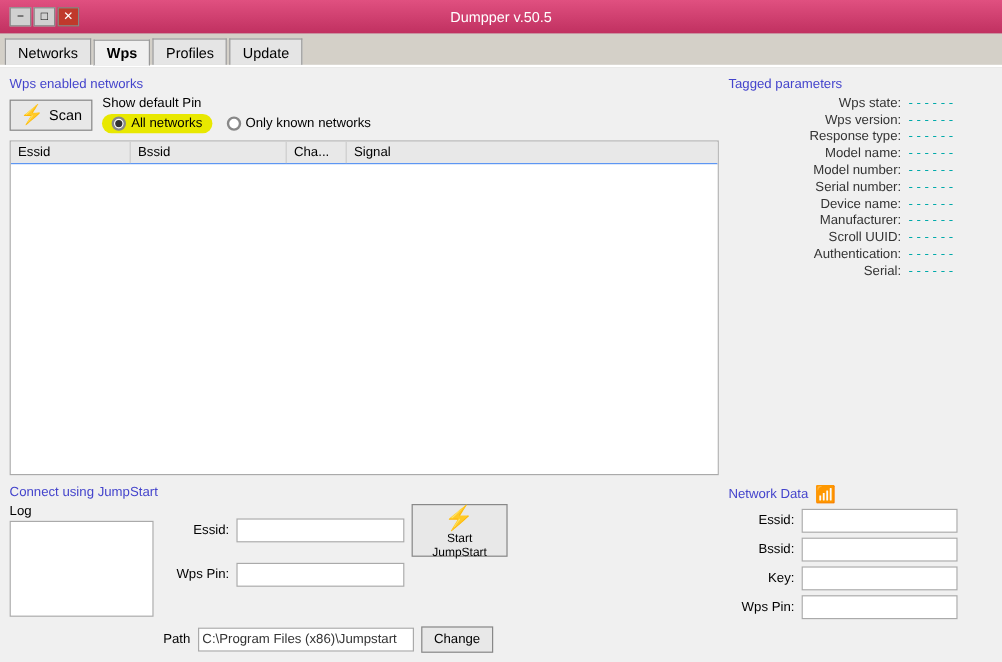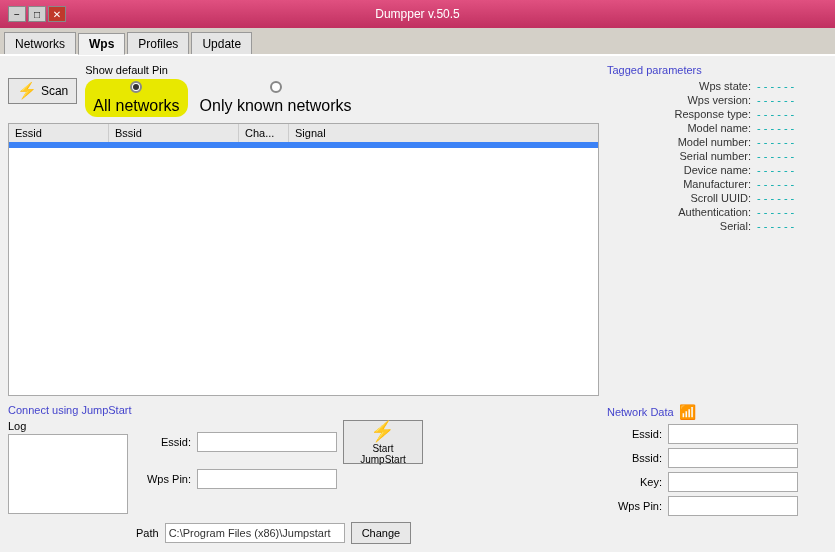--- a/index.html
+++ b/index.html
@@ -119,23 +119,22 @@
     }
     .radio-group {
       display: flex;
       gap: 12px;
       align-items: center;
     }
     .radio-option {
       display: flex;
       align-items: center;
       gap: 4px;
-      font-size: 16px;
+      font-size: 11px;
       cursor: pointer;
-      flex-direction: column;
     }
     .radio-all {
       background: #e8e800;
       border-radius: 12px;
       padding: 2px 8px;
       display: flex;
       align-items: center;
       gap: 4px;
     }
     .radio-circle {
@@ -161,21 +160,21 @@
       flex: 1;
       border: 1px solid #aaa;
       background: white;
       overflow: hidden;
       display: flex;
       flex-direction: column;
     }
     .table-header {
       display: flex;
       background: #e8e8e8;
-      border-bottom: 6px solid #3b82f6;
+      border-bottom: 1px solid #3b82f6;
     }
     .th {
       padding: 3px 6px;
       font-size: 11px;
       border-right: 1px solid #ccc;
       flex-shrink: 0;
     }
     .th:last-child { border-right: none; }
     .table-body {
       flex: 1;
@@ -352,20 +351,21 @@
   <div class="tab">Networks</div>
   <div class="tab active wps-tab-label">Wps</div>
   <div class="tab">Profiles</div>
   <div class="tab">Update</div>
 </div>
 
 <div class="main-content">
   <div class="top-section">
 
     <div class="left-panel">
+      <span class="section-title">Wps enabled networks</span>
       <div class="wps-controls">
         <button class="scan-btn">
           <span class="lightning-icon">⚡</span>
           <span>Scan</span>
         </button>
         <div class="show-default-pin">
           <span class="show-default-pin-label">Show default Pin</span>
           <div class="radio-group">
             <label class="radio-option radio-all">
               <span class="radio-circle selected"></span>

